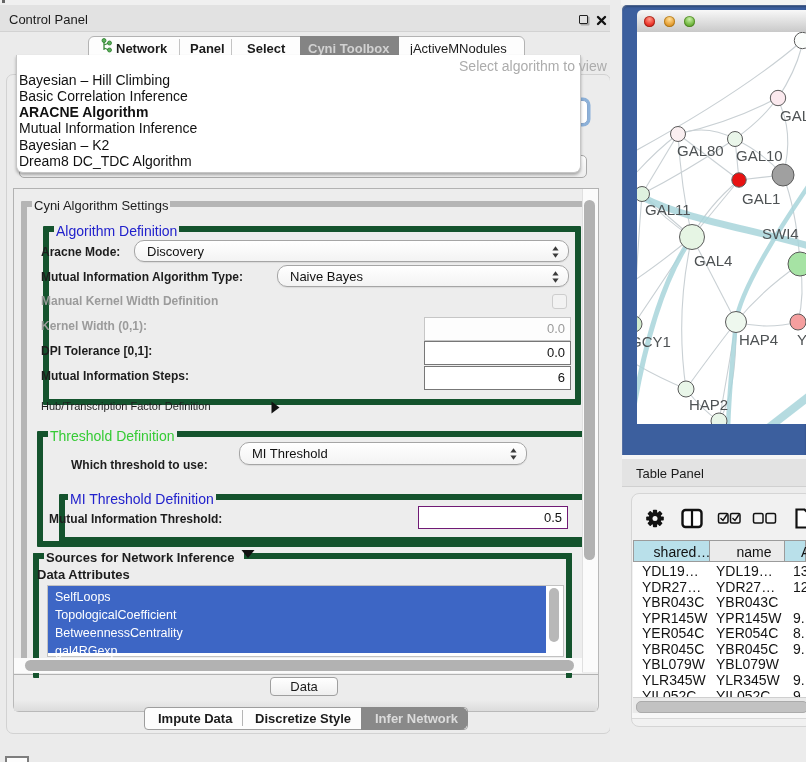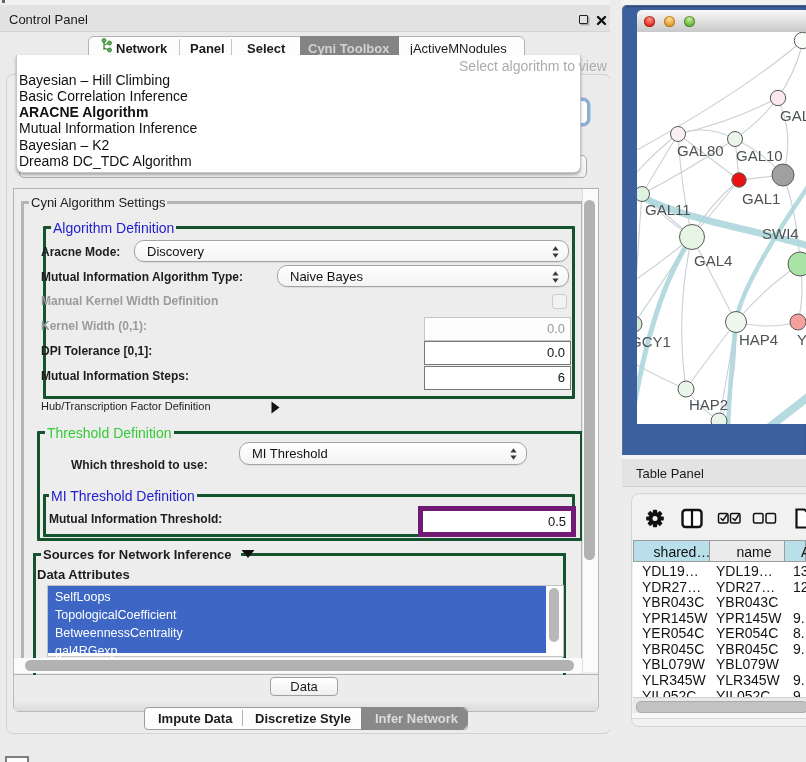--- a/index.html
+++ b/index.html
@@ -1,15 +1,15 @@
 <!DOCTYPE html>
 <html><head><meta charset="utf-8"><style>
 html,body{margin:0;padding:0;width:806px;height:762px;background:#e9e9e9;font-family:"Liberation Sans",sans-serif;overflow:hidden}
 .abs{position:absolute}
-.fs{position:absolute;border:3px solid #14532d;border-radius:1px}
+.fs{position:absolute;border:6px solid #14532d;border-radius:1px}
 .fs>span{position:absolute;top:-8px;left:5px;background:#ededed;padding:0 2px;font-size:13px;font-weight:bold;color:#1c1c1c;line-height:14px;white-space:nowrap}
 .lbl{position:absolute;font-size:12px;font-weight:bold;color:#1d1d1d;white-space:nowrap}
 .fld{position:absolute;background:#fff;font-size:13px;color:#111;text-align:right;line-height:22px;padding-right:5px}
 .combo{position:absolute;background:linear-gradient(#ffffff,#f3f3f3);border:1px solid #a5a5a5;border-radius:10px;font-size:13px;color:#111;box-shadow:0 1px 1px rgba(0,0,0,0.08)}
 .combo .tx{position:absolute;left:12px;top:3px}
 .combo .ar{position:absolute;right:8px;top:2.5px;width:9px;height:16px}
 .row{position:absolute;font-size:14px;color:#141414;white-space:nowrap}
 </style></head>
 <body>
 
@@ -82,25 +82,25 @@
     <span style="color:#35cb35;font-weight:normal;font-size:14px">Threshold Definition</span>
   </div>
 <div class="lbl" style="left:71px;top:458px">Which threshold to use:</div>
 <div class="combo" style="left:239px;top:442px;width:286px;height:21px">
     <span class="tx">MI Threshold</span>
  <svg class="ar" viewBox="0 0 9 16">
       <path d="M4.5 2.2 L7.6 6.6 L1.4 6.6 Z" fill="#3a3a3a"></path>
       <path d="M4.5 13.8 L7.6 9.4 L1.4 9.4 Z" fill="#3a3a3a"></path>
     </svg>
   </div>
-<div class="fs" style="left:43px;top:494px;width:526px;height:37px">
+<div class="fs" style="left:59px;top:494px;width:526px;height:37px">
     <span style="left:3px;color:#2121cc;font-weight:normal;font-size:14px">MI Threshold Definition</span>
   </div>
 <div class="lbl" style="left:49px;top:512px">Mutual Information Threshold:</div>
-<div class="fld" style="left:418px;top:506px;width:143px;height:21px;border:5px solid #701a75">0.5</div>
+<div class="fld" style="left:418px;top:506px;width:143px;height:21px;border:1px solid #701a75">0.5</div>
 <div class="fs" style="left:33px;top:553px;width:527px;height:119px;border-bottom:none">
     <span style="background:#ededed">Sources for Network Inference&nbsp;&nbsp;</span>
   </div>
 <svg class="abs" style="left:241px;top:549px" width="14" height="10" viewBox="0 0 14 10">
     <path d="M0.5 1 L13.5 1 L7 9 Z" fill="#111"></path>
   </svg>
 <div class="lbl" style="left:37px;top:567px;font-size:13px">Data Attributes</div>
 <div class="abs" style="left:47px;top:585px;width:515px;height:70px;background:#fff;border:1px solid #c2c2c2"></div>
 <div class="abs" style="left:48px;top:586px;width:498px;height:67px;background:#3d66c5"></div>
 <div class="abs" style="left:55px;top:588px;font-size:12.5px;line-height:18px;color:#fff">SelfLoops<br>TopologicalCoefficient<br>BetweennessCentrality<br>gal4RGexp</div>

